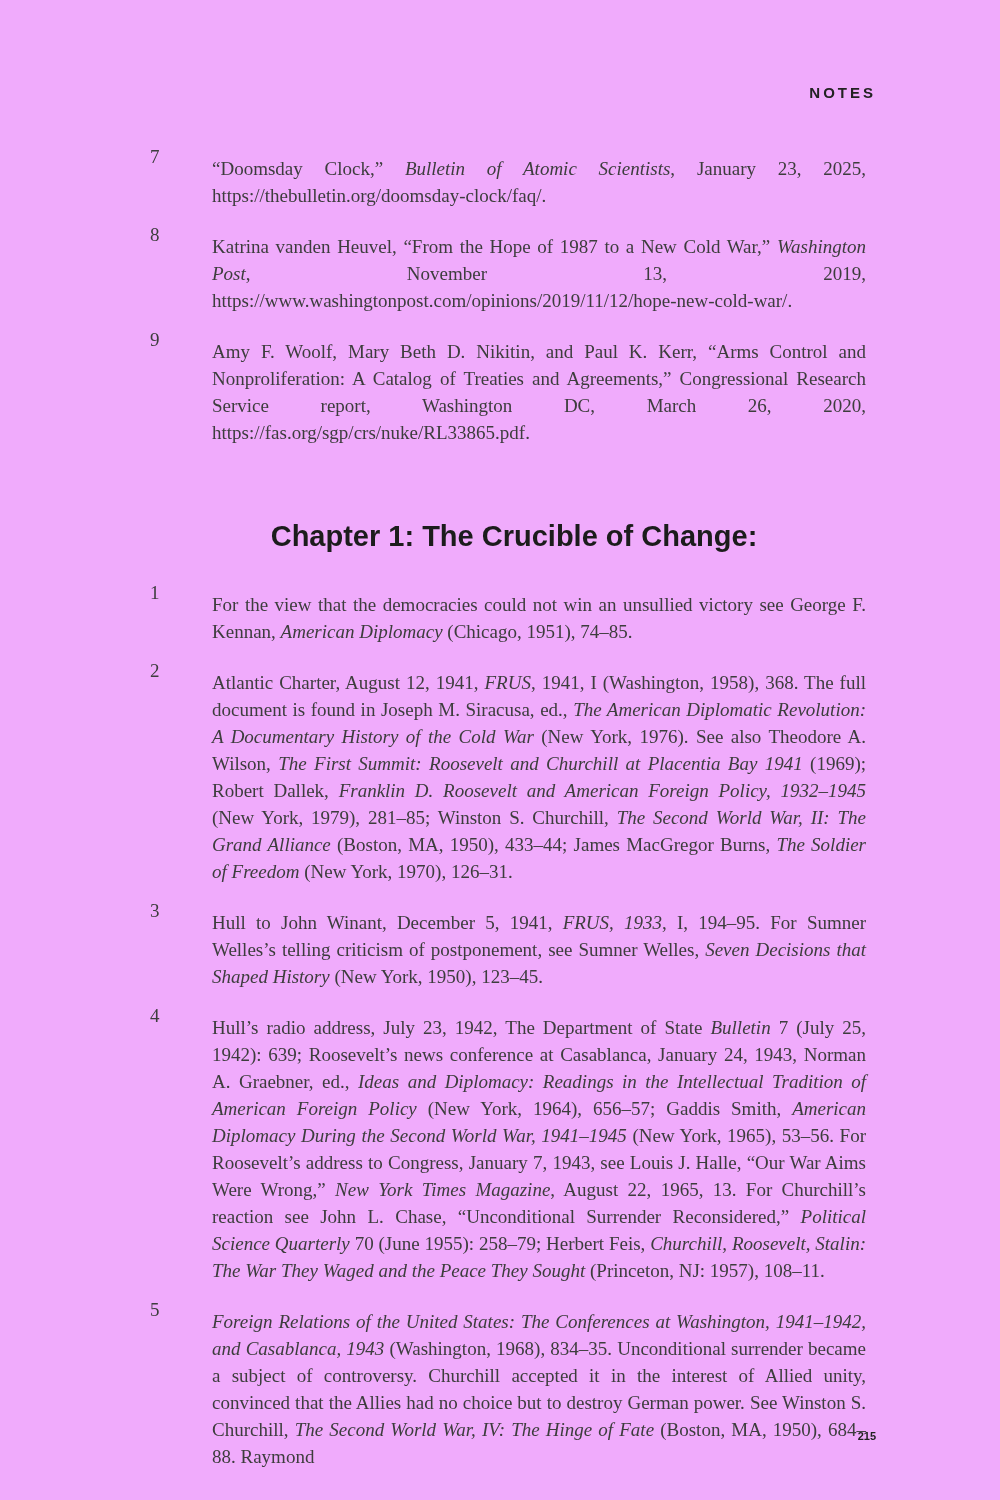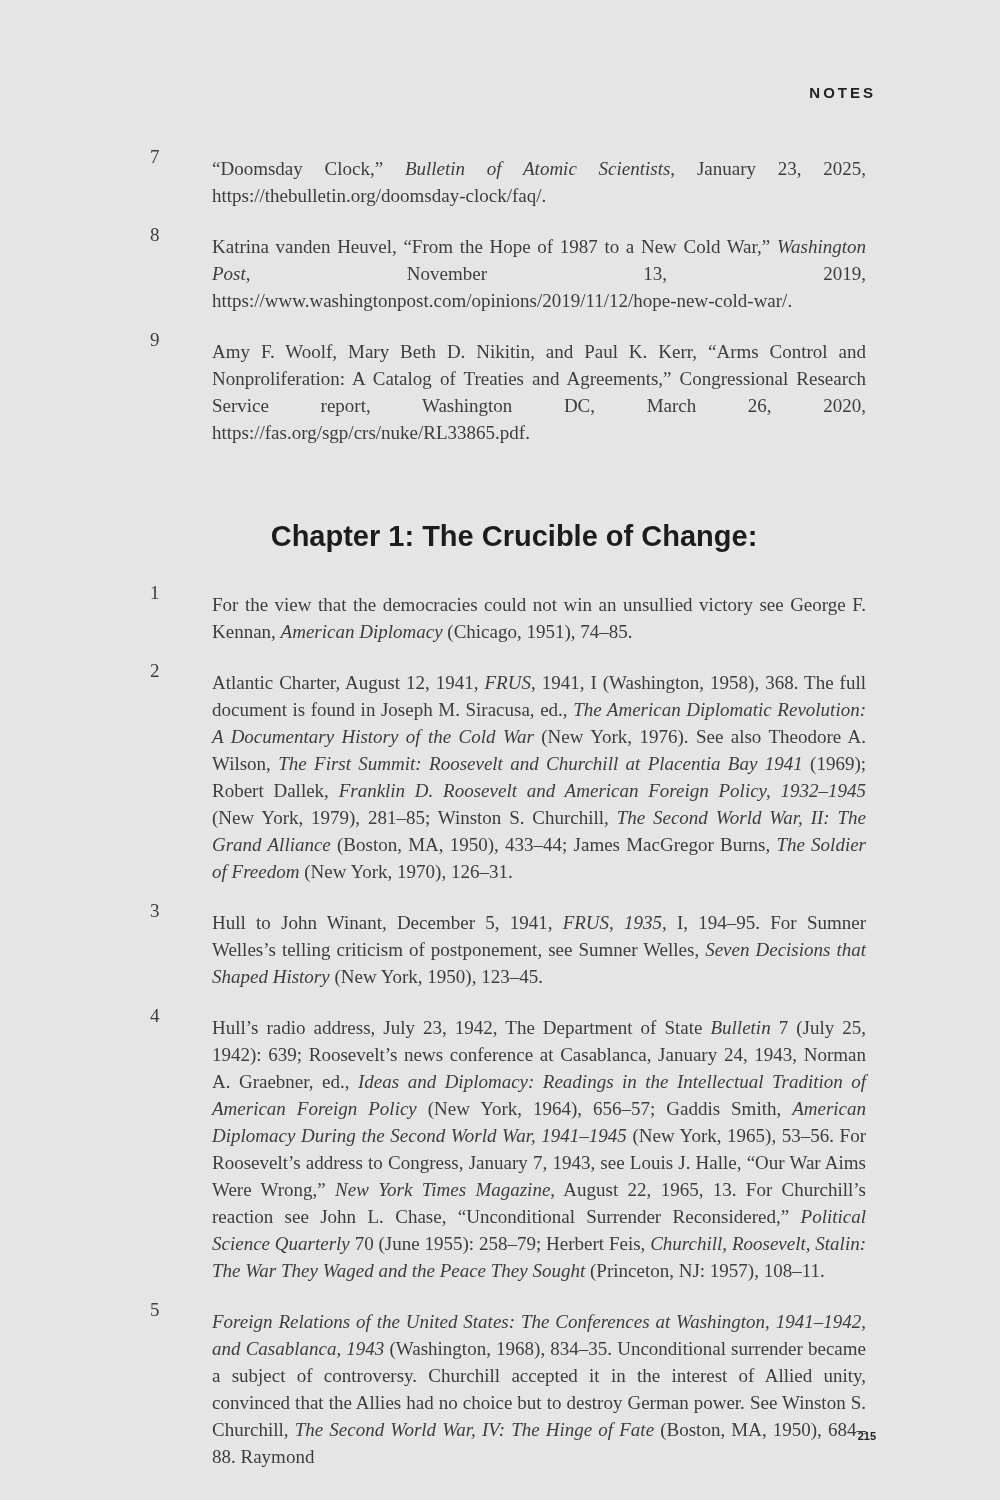--- a/index.html
+++ b/index.html
@@ -4,21 +4,21 @@
 <style>
   html, body {
     margin: 0;
     padding: 0;
     background: #ffffff;
   }
   .page {
     position: relative;
     width: 1000px;
     height: 1500px;
-    background: #e5e5e5;
+    background: #f0abfc;
     overflow: hidden;
     font-family: "Liberation Serif", "DejaVu Serif", serif;
     color: #383838;
   }
   .running-head {
     position: absolute;
     top: 84px;
     right: 124px;
     font-family: "Liberation Sans", "DejaVu Sans", sans-serif;
     font-size: 15px;
@@ -114,21 +114,21 @@
         <div class="note">
           <span class="note-num">1</span>
           <p class="note-text"><span>For the view that the democracies could not win an unsullied victory see George F. Kennan, </span><em>American Diplomacy</em><span> (Chicago, 1951), 74–85.</span></p>
         </div>
         <div class="note">
           <span class="note-num">2</span>
           <p class="note-text"><span>Atlantic Charter, August 12, 1941, </span><em>FRUS</em><span>, 1941, I (Washington, 1958), 368. The full document is found in Joseph M. Siracusa, ed., </span><em>The American Diplomatic Revolution: A Documentary History of the Cold War</em><span> (New York, 1976). See also Theodore A. Wilson, </span><em>The First Summit: Roosevelt and Churchill at Placentia Bay 1941</em><span> (1969); Robert Dallek, </span><em>Franklin D. Roosevelt and American Foreign Policy, 1932–1945</em><span> (New York, 1979), 281–85; Winston S. Churchill, </span><em>The Second World War, II: The Grand Alliance</em><span> (Boston, MA, 1950), 433–44; James MacGregor Burns, </span><em>The Soldier of Freedom</em><span> (New York, 1970), 126–31.</span></p>
         </div>
         <div class="note">
           <span class="note-num">3</span>
-          <p class="note-text"><span>Hull to John Winant, December 5, 1941, </span><em>FRUS, 1935</em><span>, I, 194–95. For Sumner Welles’s telling criticism of postponement, see Sumner Welles, </span><em>Seven Decisions that Shaped History</em><span> (New York, 1950), 123–45.</span></p>
+          <p class="note-text"><span>Hull to John Winant, December 5, 1941, </span><em>FRUS, 1933</em><span>, I, 194–95. For Sumner Welles’s telling criticism of postponement, see Sumner Welles, </span><em>Seven Decisions that Shaped History</em><span> (New York, 1950), 123–45.</span></p>
         </div>
         <div class="note">
           <span class="note-num">4</span>
           <p class="note-text"><span>Hull’s radio address, July 23, 1942, The Department of State </span><em>Bulletin</em><span> 7 (July 25, 1942): 639; Roosevelt’s news conference at Casablanca, January 24, 1943, Norman A. Graebner, ed., </span><em>Ideas and Diplomacy: Readings in the Intellectual Tradition of American Foreign Policy</em><span> (New York, 1964), 656–57; Gaddis Smith, </span><em>American Diplomacy During the Second World War, 1941–1945</em><span> (New York, 1965), 53–56. For Roosevelt’s address to Congress, January 7, 1943, see Louis J. Halle, “Our War Aims Were Wrong,” </span><em>New York Times Magazine</em><span>, August 22, 1965, 13. For Churchill’s reaction see John L. Chase, “Unconditional Surrender Reconsidered,” </span><em>Political Science Quarterly</em><span> 70 (June 1955): 258–79; Herbert Feis, </span><em>Churchill, Roosevelt, Stalin: The War They Waged and the Peace They Sought</em><span> (Princeton, NJ: 1957), 108–11.</span></p>
         </div>
         <div class="note">
           <span class="note-num">5</span>
           <p class="note-text"><em>Foreign Relations of the United States: The Conferences at Washington, 1941–1942, and Casablanca, 1943</em><span> (Washington, 1968), 834–35. Unconditional surrender became a subject of controversy. Churchill accepted it in the interest of Allied unity, convinced that the Allies had no choice but to destroy German power. See Winston S. Churchill, </span><em>The Second World War, IV: The Hinge of Fate</em><span> (Boston, MA, 1950), 684–88. Raymond</span></p>
         </div>
       </section>

